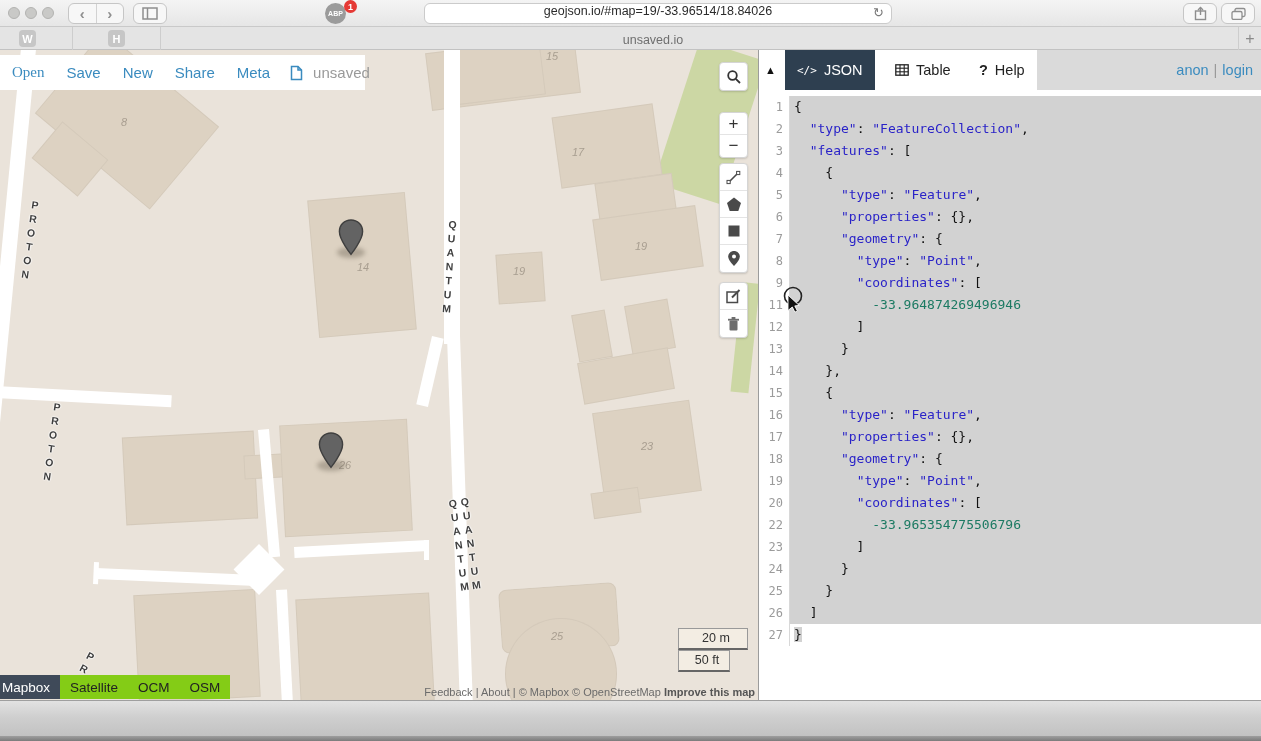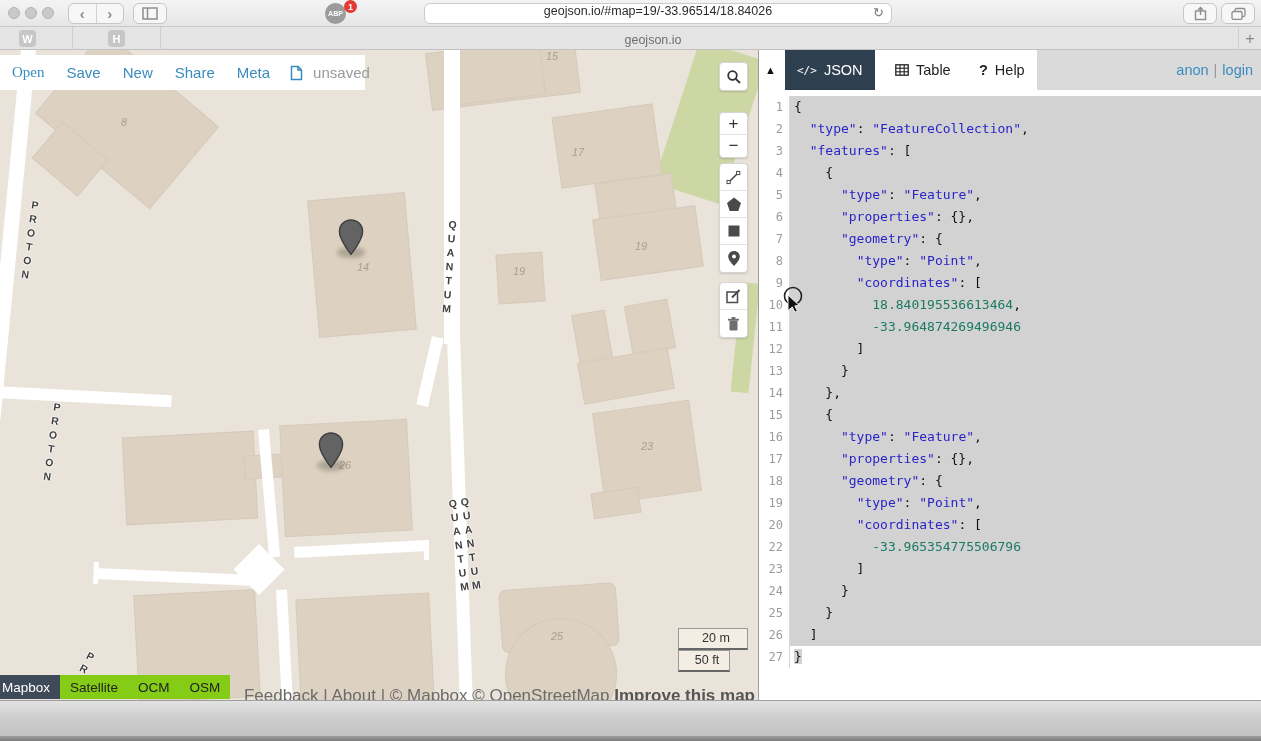--- a/index.html
+++ b/index.html
@@ -70,21 +70,21 @@
     border-radius:4px; box-shadow:0 1px 2px rgba(0,0,0,0.15); overflow:hidden; }
   .ctrlcell { width:100%; display:flex; align-items:center; justify-content:center;
     border-bottom:1px solid #e4e4e4; color:#333; }
   .ctrlcell:last-child { border-bottom:none; }
 
   
   .scalebox { position:absolute; background:rgba(245,240,230,0.75); border:1px solid #999;
     border-bottom:2px solid #666; font-size:12.5px; color:#333; padding:2px 0 0 6px;text-align:center; }
 
   
-  #attribution { position:absolute; right:3px; top:636px; font-size:17px; color:#6b6b6b; }
+  #attribution { position:absolute; right:3px; top:636px; font-size:11px; color:#6b6b6b; }
   #attribution b { color:#555; }
   #layerswitch { position:absolute; left:-8px; top:625px; height:24px; display:flex; }
   .layerbtn { height:24px; display:flex; align-items:center; padding:0 10px; background:#84cc16;
     color:#222; font-size:13.5px; }
   .layerbtn.active { background:#3f4a59; color:#fff; }
 
   
   #panel { position:absolute; left:759px; top:0; width:502px; height:650px; background:#fff; }
   #panel-tabs { position:absolute; left:0; top:0; width:502px; height:40px; background:#fff; }
   #panel-gray { position:absolute; left:278px; top:0; width:224px; height:40px; background:#dadada; }
@@ -156,21 +156,21 @@
       </svg>
     </div>
   </div>
 
   <div id="tabbar"></div>
   <span class="tabsep" style="left:72px"></span>
   <span class="tabsep" style="left:160px"></span>
   <span class="tabsep" style="left:1238px"></span>
   <div class="pinned" style="left:19px">W</div>
   <div class="pinned" style="left:108px">H</div>
-  <div id="tab-title">geojson.io</div>
+  <div id="tab-title">unsaved.io</div>
   <div id="newtab">+</div>
 
   <div id="content">
 
     <div id="map-area">
       <div id="map-shapes">
           <div class="green" style="left: 700px; top: -10px; width: 70px; height: 150px; transform: rotate(18deg);"></div>
           <div class="green" style="left: 742px; top: 232px; width: 18px; height: 110px; transform: rotate(6deg);"></div>
           <div class="bld" style="left: 52px; top: 16px; width: 150px; height: 108px; transform: rotate(40deg);"></div>
           <div class="bld" style="left: 40px; top: 85px; width: 60px; height: 48px; transform: rotate(40deg);"></div>
@@ -383,24 +383,20 @@
           </div>
           <div class="eline">
             <div class="gut">8</div>
             <div class="code sel">        <span class="tstr">"type"</span>: <span class="tstr">"Point"</span>,</div>
           </div>
           <div class="eline">
             <div class="gut">9</div>
             <div class="code sel">        <span class="tstr">"coordinates"</span>: [</div>
           </div>
           <div class="eline">
-            <div class="gut">10</div>
-            <div class="code sel">          <span class="tnum">18.840195536613464</span>,</div>
-          </div>
-          <div class="eline">
             <div class="gut">11</div>
             <div class="code sel">          <span class="tnum">-33.964874269496946</span></div>
           </div>
           <div class="eline">
             <div class="gut">12</div>
             <div class="code sel">        ]</div>
           </div>
           <div class="eline">
             <div class="gut">13</div>
             <div class="code sel">      }</div>

